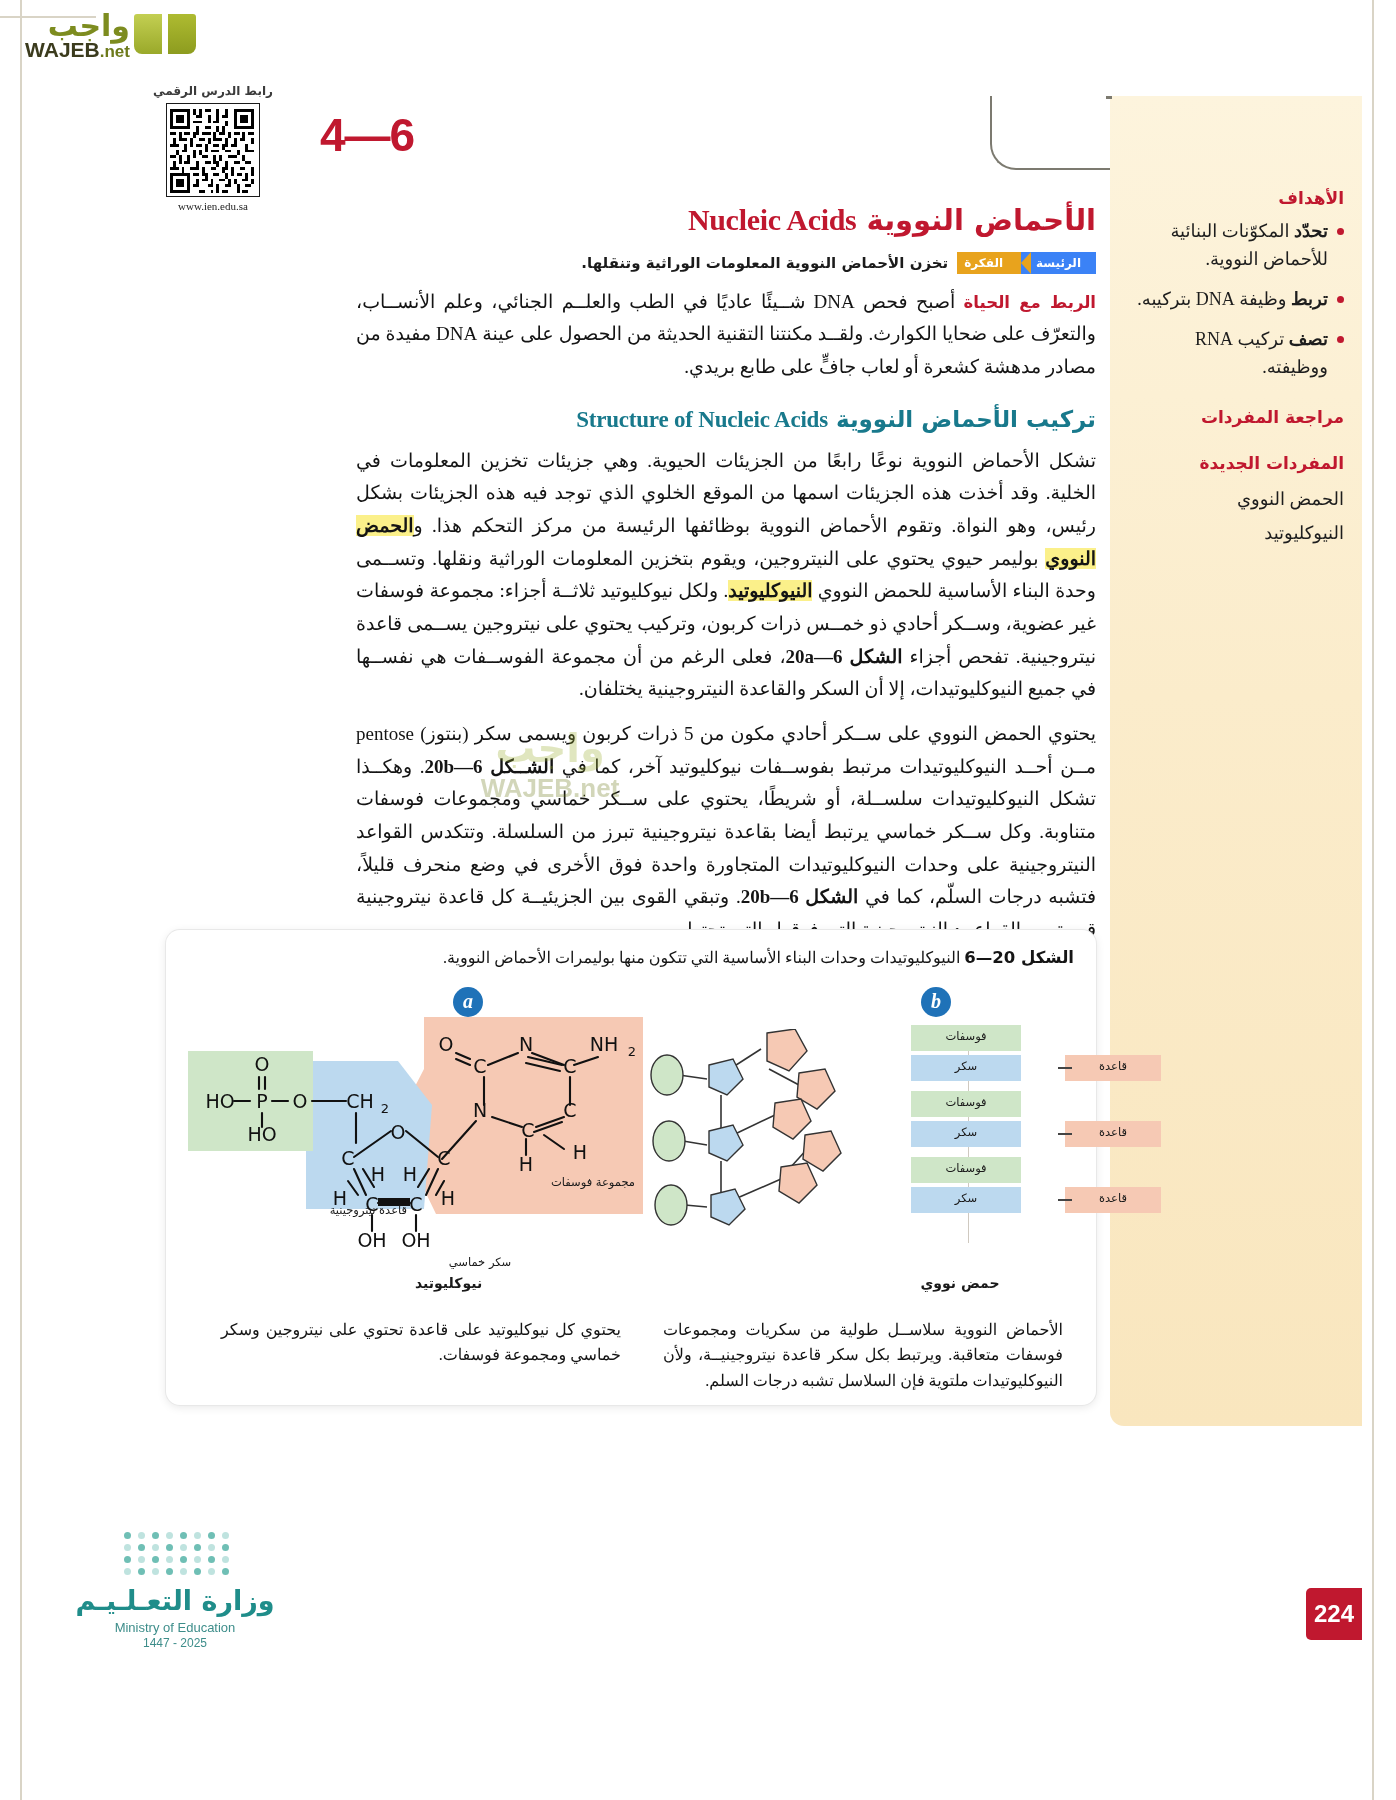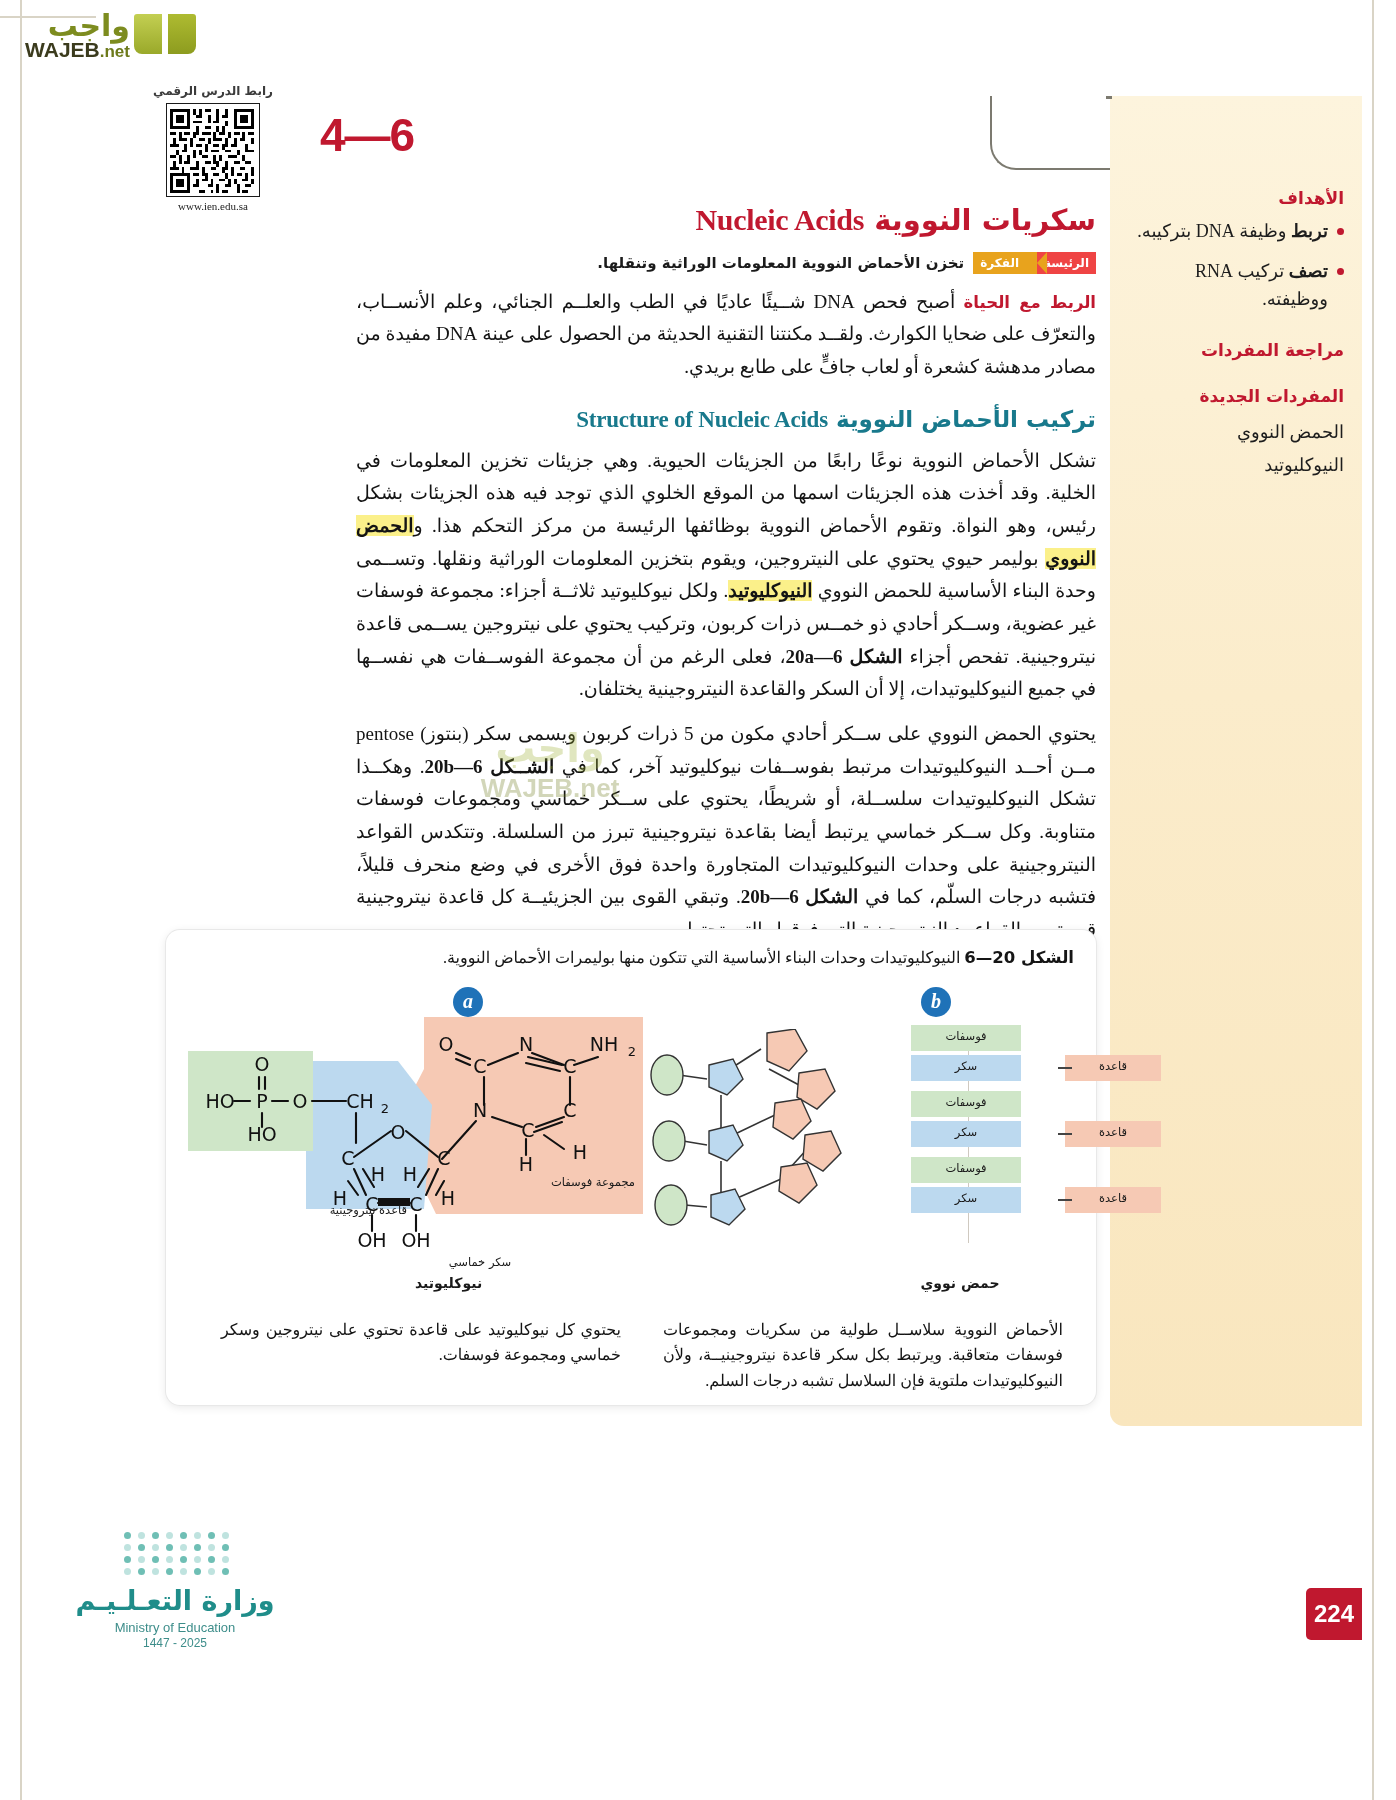--- a/index.html
+++ b/index.html
@@ -90,22 +90,22 @@
   .main { position:absolute; right:300px; top:120px; width:740px; }
   h1.lesson-title {
     margin:50px 0 0 0; color:#c0182f; font-family:"DejaVu Sans", sans-serif;
     font-weight:bold; font-size:29px; letter-spacing:-.3px; line-height:1.15;
   }
   h1.lesson-title .en { font-family:"Liberation Serif", serif; font-size:30px;margin-top:33px; }
 
   .bigidea-row { display:flex; align-items:center; gap:9px; margin-top:14px; direction:rtl; }
   .tag-wrap { display:flex; align-items:stretch; height:22px; flex:0 0 auto; direction:rtl; }
   .tag-blue {
-    background:#ef4444; color:#fff; font-family:"DejaVu Sans", sans-serif;
-    font-weight:bold; font-size:12px; padding:0 7px; display:flex; align-items:center;
+    background:#3b82f6; color:#fff; font-family:"DejaVu Sans", sans-serif;
+    font-weight:bold; font-size:12px; padding:0 15px; display:flex; align-items:center;
   }
   .tag-gold {
     background:#e8a31d; color:#fff; font-family:"DejaVu Sans", sans-serif;
     font-weight:bold; font-size:12px; padding:0 18px 0 7px; display:flex; align-items:center;
     position:relative;
   }
   .tag-gold::before {
     content:""; position:absolute; right:-10px; top:0;
     border-top:11px solid transparent; border-bottom:11px solid transparent;
     border-right:10px solid #e8a31d;
@@ -325,41 +325,42 @@
       </g>
     </svg>
   </div>
   <div class="qr-url">www.ien.edu.sa</div>
 </div>
 
 <div class="sidebar">
   <div class="sb-inner">
     <div class="sb-head">الأهداف</div>
     <ul class="sb-list">
+      <li><span class="sb-b">تحدّد</span><span> المكوّنات البنائية للأحماض النووية.</span></li>
       <li><span class="sb-b">تربط</span><span> وظيفة DNA بتركيبه.</span></li>
       <li><span class="sb-b">تصف</span><span> تركيب RNA ووظيفته.</span></li>
     </ul>
 
     <div class="sb-head mt">مراجعة المفردات</div>
 
     <div class="sb-head mt">المفردات الجديدة</div>
     <div class="sb-vocab">
       <div>الحمض النووي</div>
       <div>النيوكليوتيد</div>
     </div>
   </div>
 </div>
 <div class="sidebar-notch"></div>
 <div class="sidebar-notch-cap"></div>
 <div class="lesson-num">4—6</div>
 
 <div class="main">
 
   <h1 class="lesson-title">
-    <span>سكريات النووية</span>
+    <span>الأحماض النووية</span>
     <span class="en ltr">Nucleic Acids</span>
   </h1>
 
   <div class="bigidea-row">
     <div class="tag-wrap">
       <span class="tag-blue">الرئيسة</span>
       <span class="tag-gold">الفكرة</span>
     </div>
     <span class="bigidea-txt">تخزن الأحماض النووية المعلومات الوراثية وتنقلها.</span>
   </div>

